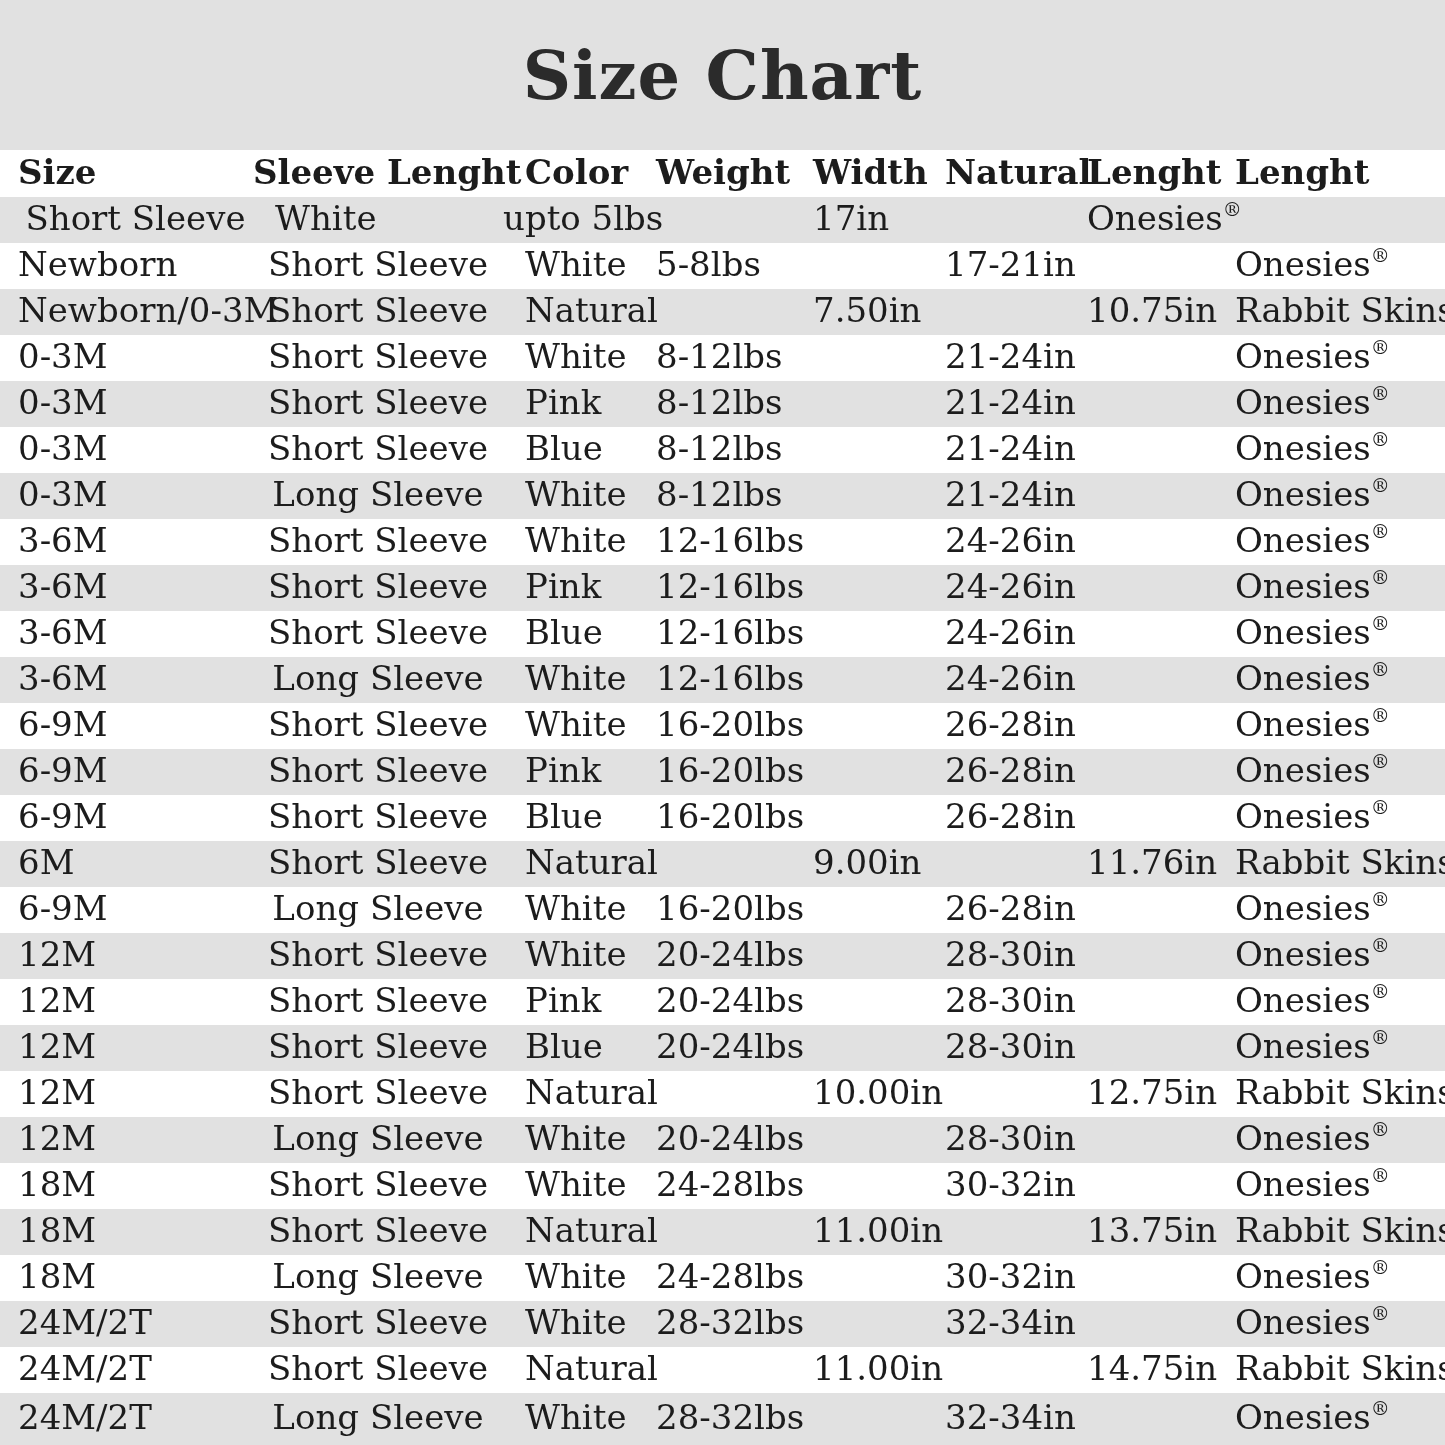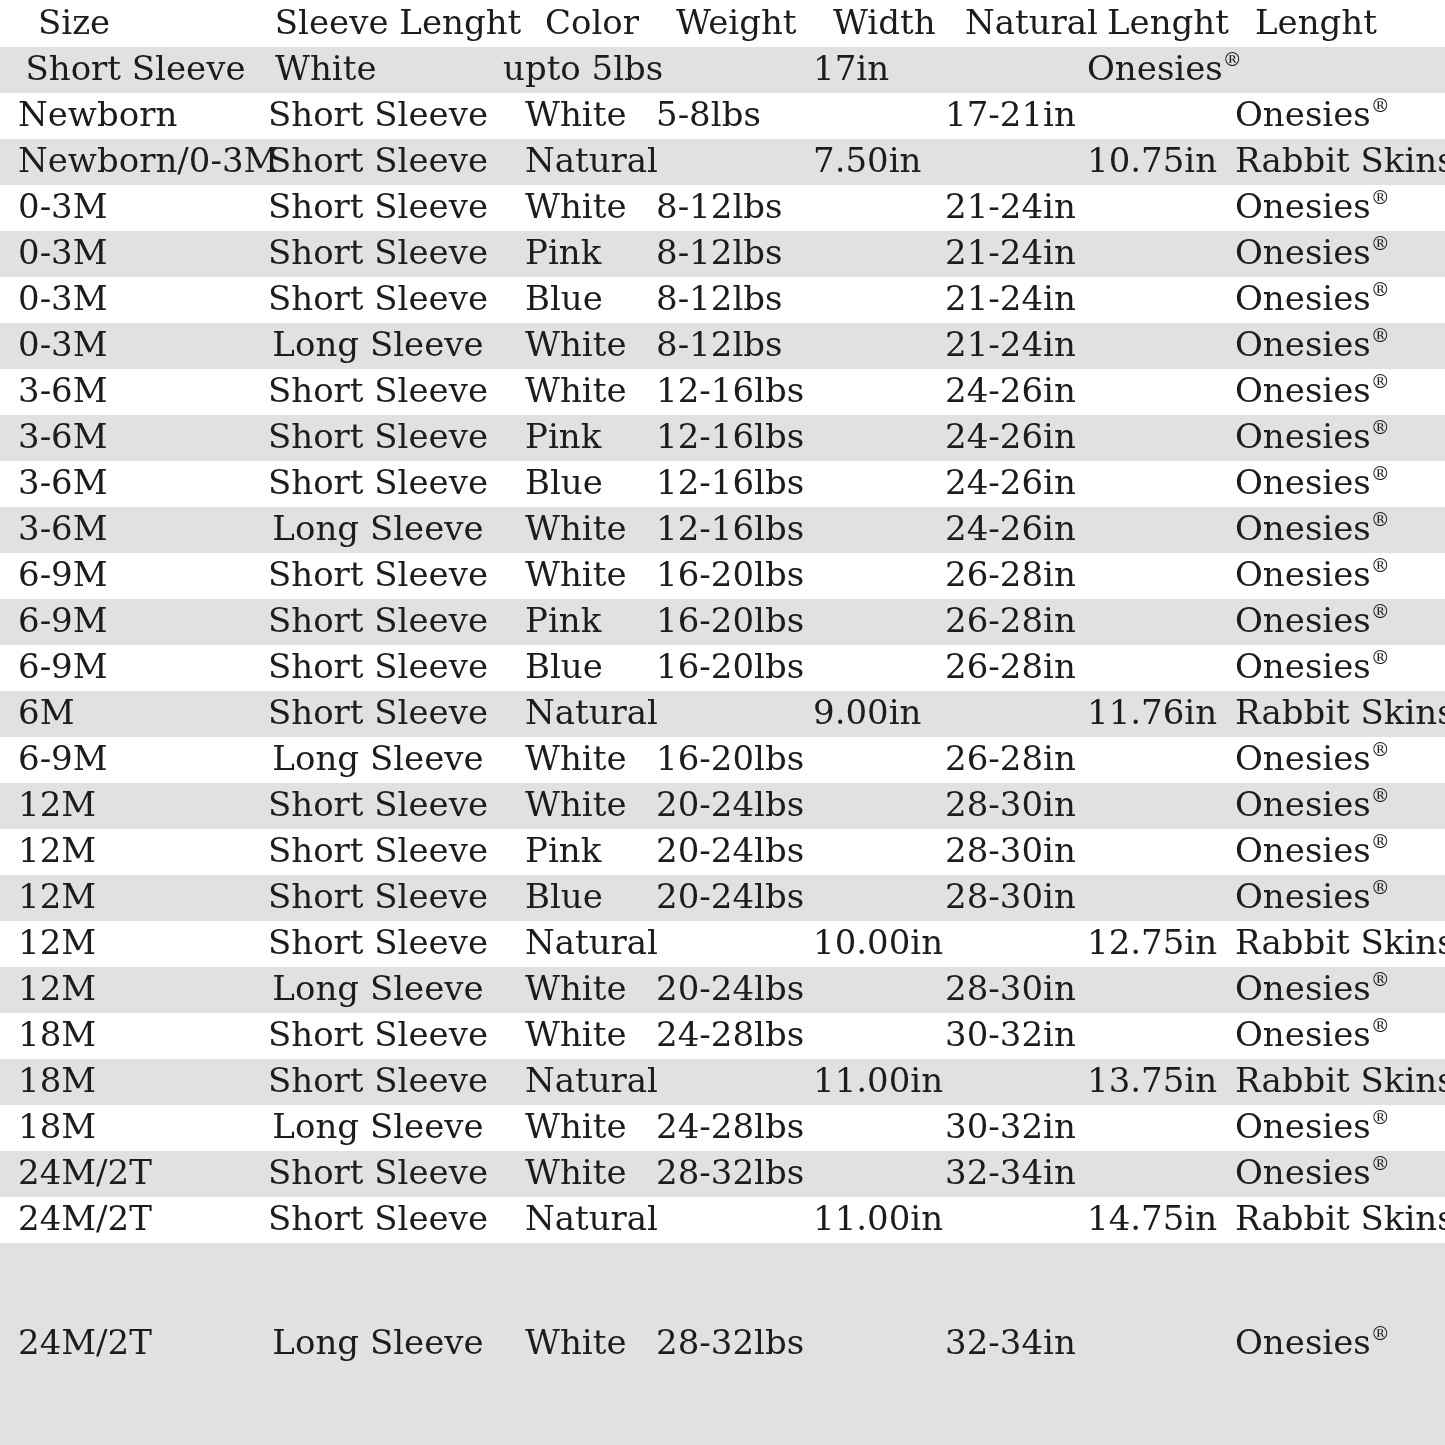--- a/index.html
+++ b/index.html
@@ -40,22 +40,21 @@
     height: 46px;
     display: grid;
     grid-template-columns: 235px 250px 153px 157px 132px 142px 148px 1fr;
     padding-left: 18px;
     align-items: center;
     background: #ffffff;
   }
   .row.header-row {
     flex: 0 0 47px;
     height: 47px;
-    font-weight: normal;
-    margin-left: 20px;
+    font-weight: bold;
   }
   .row.stripe { background: #e1e1e1; }
   .size-table .row:last-child { flex: 1 1 auto; }
   .cell {
     font-size: 34px;
     line-height: 1;
     white-space: nowrap;
     overflow: visible;
     padding-bottom: 4px;
   }
@@ -64,20 +63,23 @@
   .reg {
     font-size: 19px;
     line-height: 0;
     vertical-align: 14px;
   }
 </style>
 </head>
 <body>
 
 <div class="page">
+  <div class="title-band">
+    <div class="title">Size Chart</div>
+  </div>
   <div class="size-table">
     <div class="row header-row" id="header-row">
         <div class="cell c-size">Size</div>
         <div class="cell c-sleeve">Sleeve Lenght</div>
         <div class="cell c-color">Color</div>
         <div class="cell c-weight">Weight</div>
         <div class="cell c-width">Width</div>
         <div class="cell c-height">Natural</div>
         <div class="cell c-length">Lenght</div>
         <div class="cell c-brand">Lenght</div>

